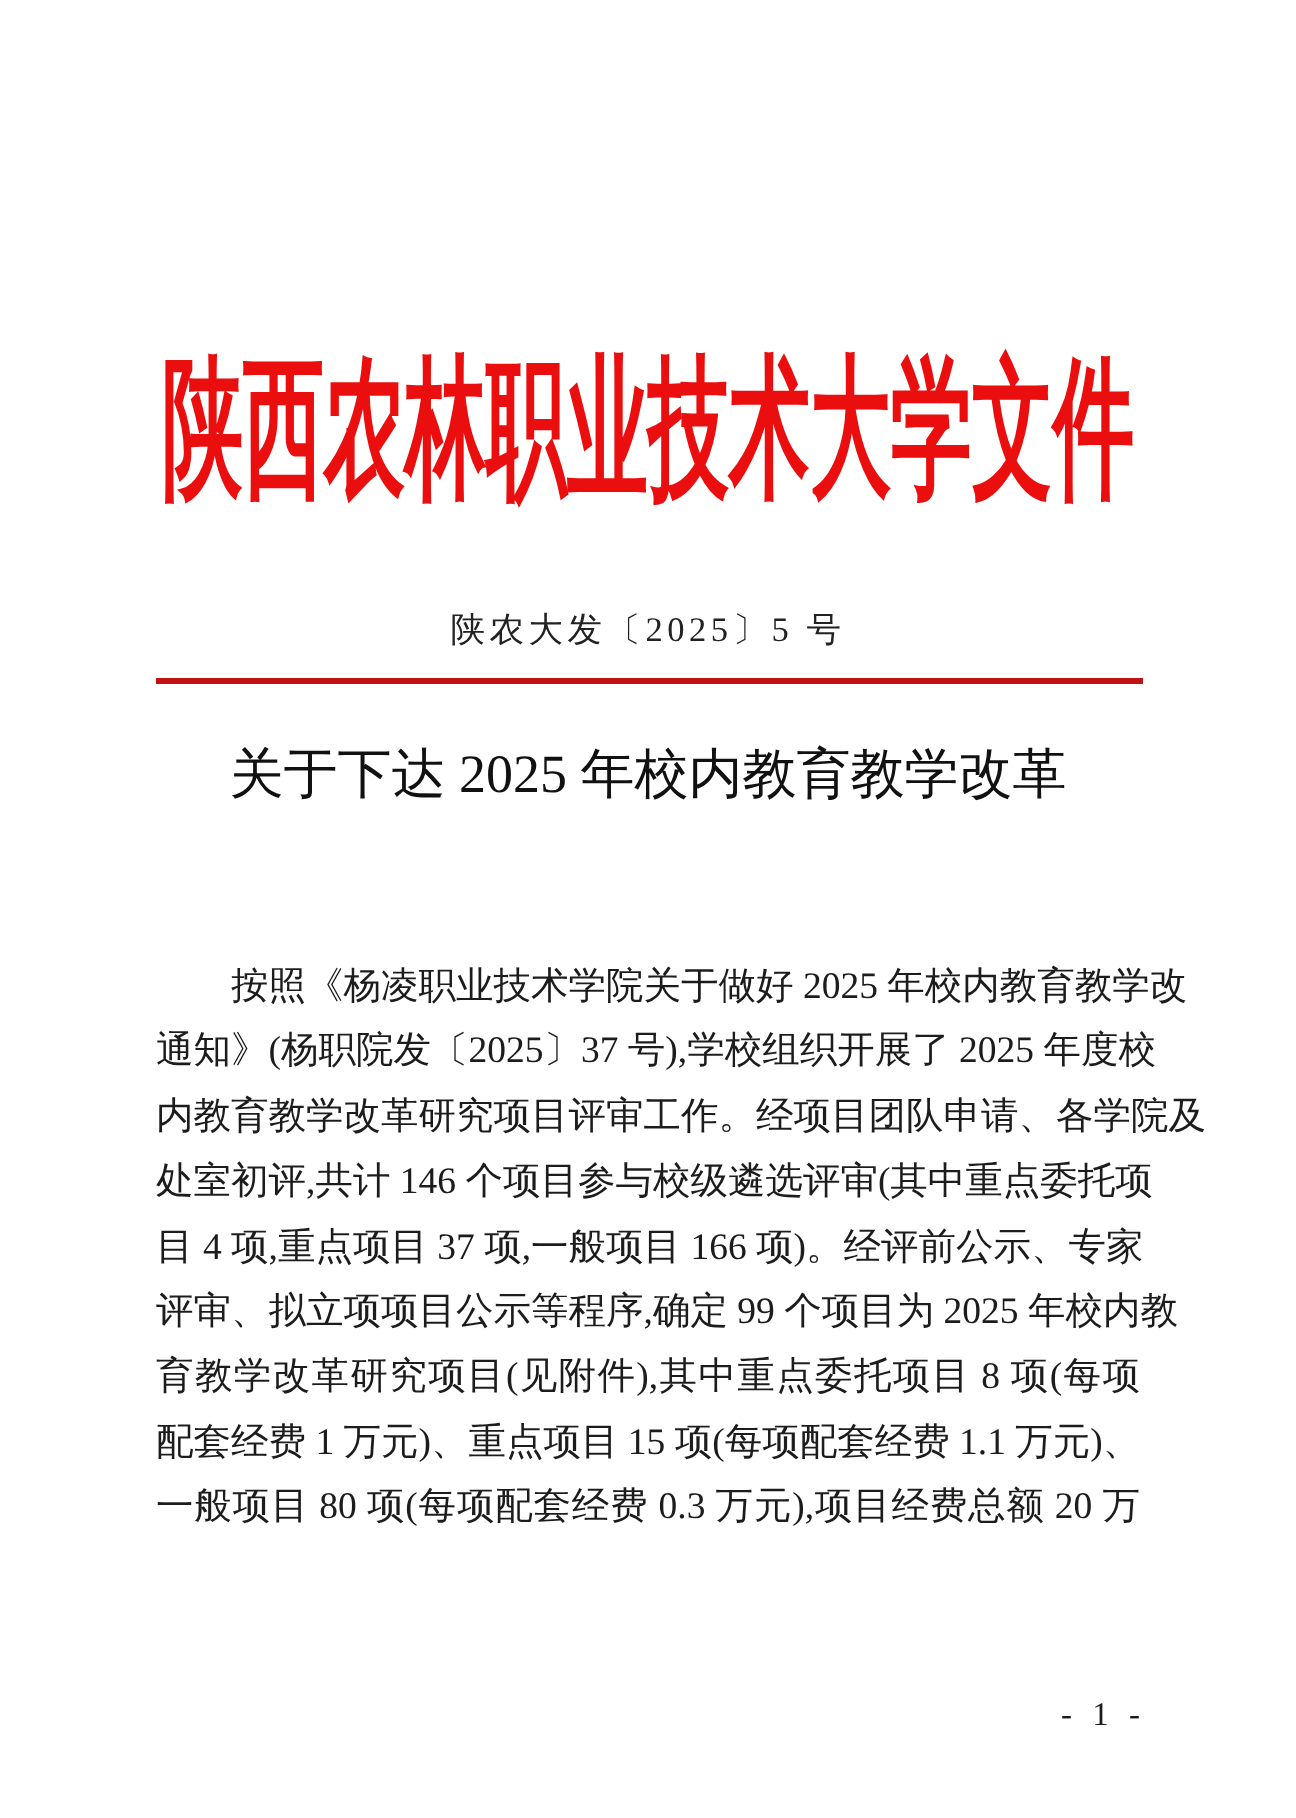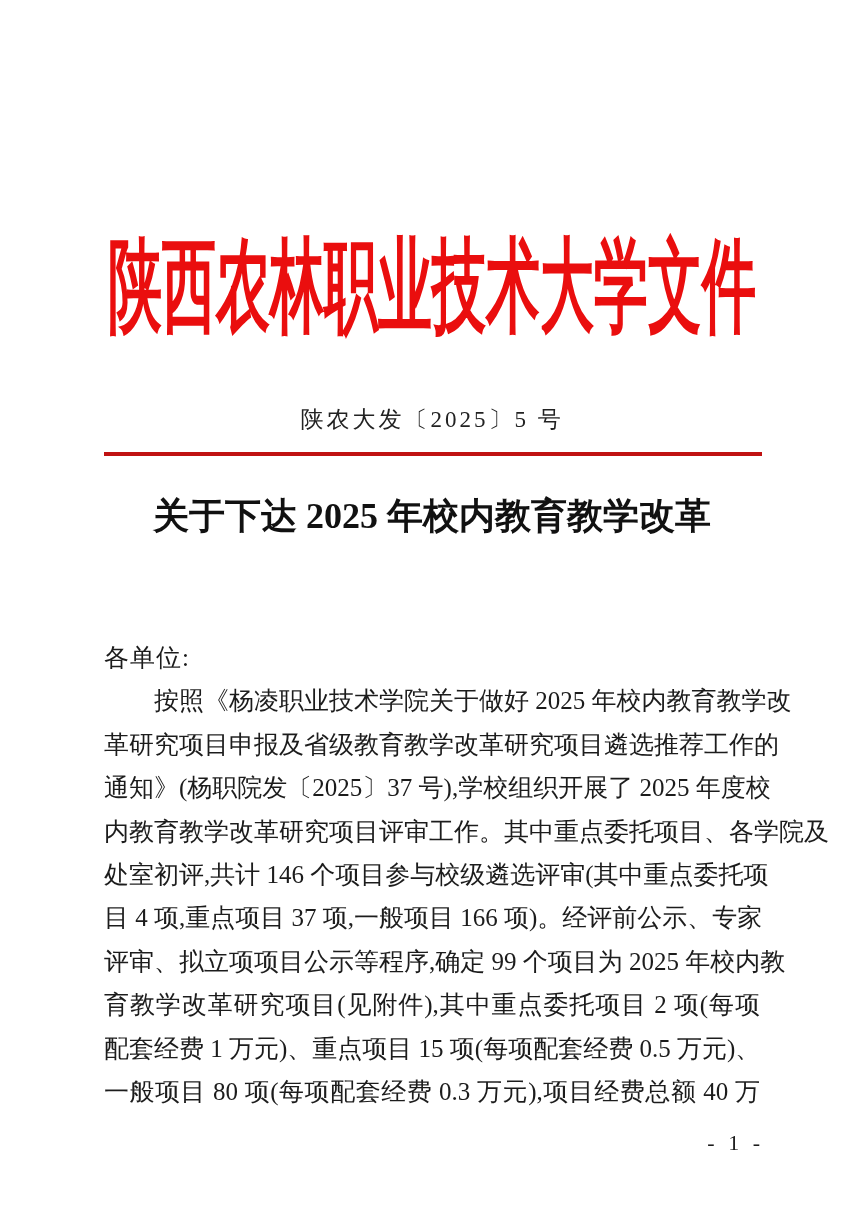--- a/index.html
+++ b/index.html
@@ -44,21 +44,21 @@
     position: absolute;
     top: 452px; left: 104px; right: 102px;
     height: 4px;
     background: var(--divider-red, #c01212);
   }
   
   .doc-title {
     position: absolute;
     top: 492px; left: 0; right: 0;
     text-align: center;
-    font-weight: bold;
+    font-weight: normal;
     font-size: 36px;
     line-height: 49px;
     color: #111111;
   }
   
   .body-block {
     position: absolute;
     top: 636px; left: 104px; right: 104px;
     font-size: 25px;
     line-height: 43.4px;
@@ -97,28 +97,26 @@
 
   <div class="doc-number">陕农大发〔2025〕5 号</div>
 
   <div class="red-line"></div>
 
   <div class="doc-title">
     <div>关于下达 2025 年校内教育教学改革</div>
   </div>
 
   <div class="body-block">
-    <div class="salutation">各单位:</div>
     <div class="body-line indent-first">按照《杨凌职业技术学院关于做好 2025 年校内教育教学改</div>
-    <div class="body-line">革研究项目申报及省级教育教学改革研究项目遴选推荐工作的</div>
     <div class="body-line">通知》(杨职院发〔2025〕37 号),学校组织开展了 2025 年度校</div>
-    <div class="body-line">内教育教学改革研究项目评审工作。其中重点委托项目、各学院及</div>
+    <div class="body-line">内教育教学改革研究项目评审工作。经项目团队申请、各学院及</div>
     <div class="body-line">处室初评,共计 146 个项目参与校级遴选评审(其中重点委托项</div>
     <div class="body-line">目 4 项,重点项目 37 项,一般项目 166 项)。经评前公示、专家</div>
     <div class="body-line">评审、拟立项项目公示等程序,确定 99 个项目为 2025 年校内教</div>
-    <div class="body-line">育教学改革研究项目(见附件),其中重点委托项目 2 项(每项</div>
-    <div class="body-line">配套经费 1 万元)、重点项目 15 项(每项配套经费 0.5 万元)、</div>
-    <div class="body-line">一般项目 80 项(每项配套经费 0.3 万元),项目经费总额 40 万</div>
+    <div class="body-line">育教学改革研究项目(见附件),其中重点委托项目 8 项(每项</div>
+    <div class="body-line">配套经费 1 万元)、重点项目 15 项(每项配套经费 1.1 万元)、</div>
+    <div class="body-line">一般项目 80 项(每项配套经费 0.3 万元),项目经费总额 20 万</div>
   </div>
 
   <div class="page-number">- 1 -</div>
 
 </div>
 
 </body></html>

